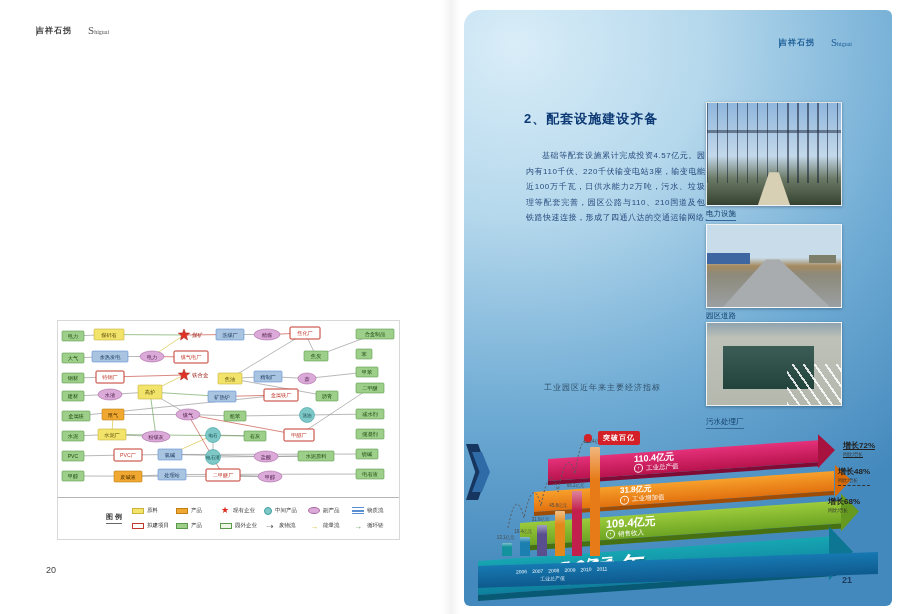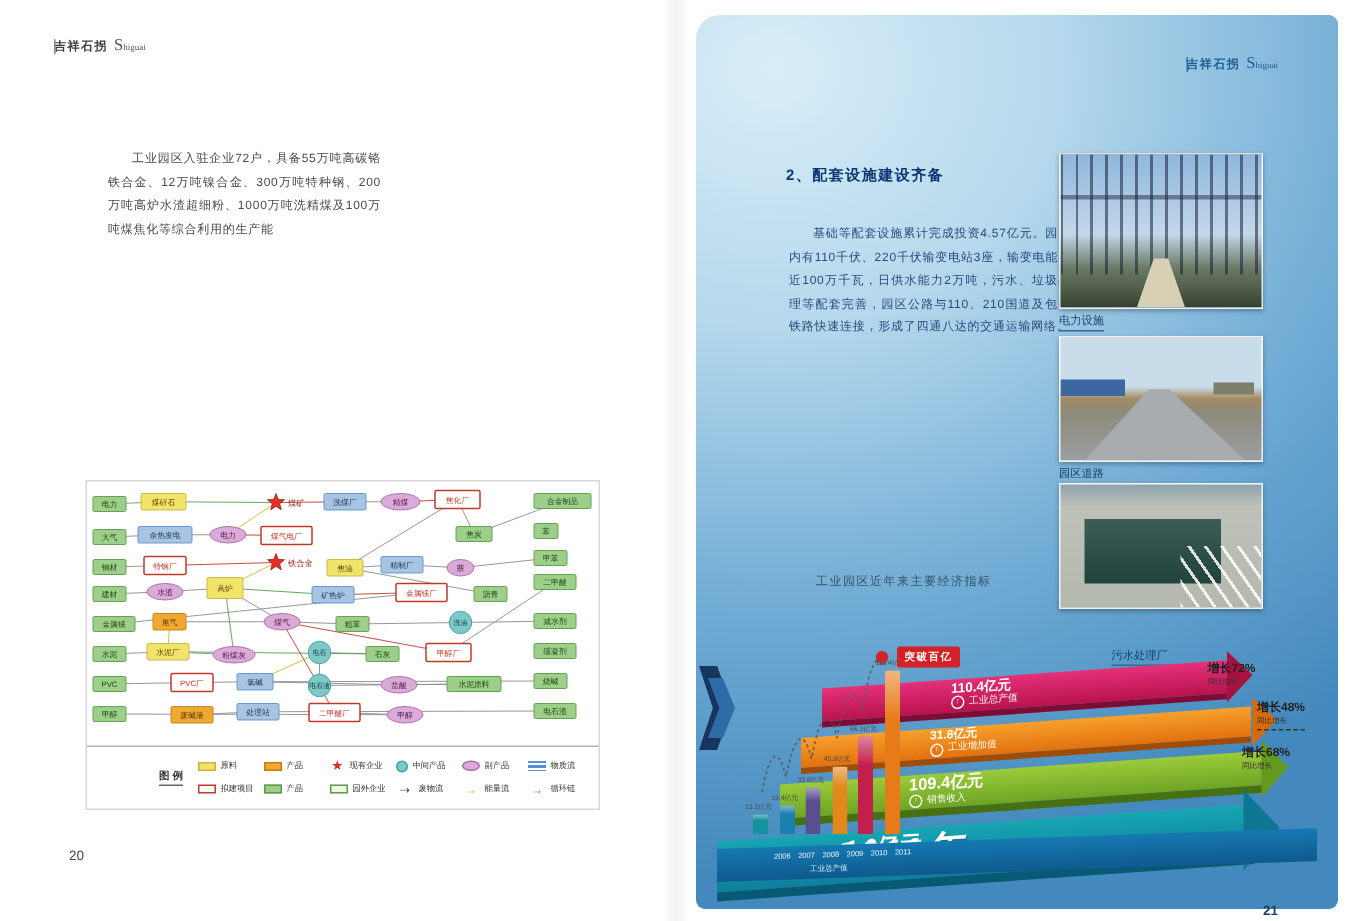--- a/index.html
+++ b/index.html
@@ -1,20 +1,20 @@
 <!DOCTYPE html>
 <html><head>
 <meta charset="utf-8">
 <style>
   html,body{margin:0;padding:0;background:#ffffff;}
   body{font-family:"Liberation Sans","DejaVu Sans",sans-serif;}
   #stage{position:relative;width:900px;height:614px;background:#fff;overflow:hidden;}
 
   
-  .brand{position:absolute;display:flex;align-items:center;gap:4px;font-size:8px;color:#3c3c3c;}
+  .brand{position:absolute;display:flex;align-items:center;gap:16px;font-size:8px;color:#3c3c3c;}
   .brand .cn{font-weight:bold;letter-spacing:1px;}
   .brand .bar{width:1px;height:10px;background:#8a8a8a;}
   .brand .en{font-family:"Liberation Serif",serif;font-size:6px;color:#555;}
   .brand .en .big{font-size:11px;}
   #brand-left{left:36px;top:24px;}
   #brand-right{left:auto;right:40px;top:26px;color:#1d5e97;}
   #brand-right .cn{color:#1d5e97;}
   #brand-right .bar{background:#2e72a8;}
   #brand-right .en{color:#1d5e97;}
 
@@ -41,46 +41,46 @@
   .sw.red-outline{background:#fff;border:1px solid #c0392b;}
   .sw.green-box{background:#9ecf8a;border:1px solid #5a9a4a;}
   .sw.green-outline{background:#eef7e6;border:1.5px solid #5a9a4a;}
   .sw.arrow{background:none;font-size:8px;line-height:7px;width:12px;text-align:center;}
   .sw.arrow-dashed{color:#555;}
   .sw.arrow-yellow{color:#d4b82a;}
   .sw.arrow-green{color:#5a9a4a;}
 
   .pagenum{position:absolute;font-size:9px;color:#444;}
   #pn-left{left:46px;top:565px;}
-  #pn-right{left:auto;right:40px;top:592px;color:#1d3a5f;font-weight:bold;}
+  #pn-right{left:auto;right:40px;top:565px;color:#1d3a5f;font-weight:bold;}
 
   #fold{position:absolute;left:442px;top:0;width:18px;height:614px;background:linear-gradient(90deg,rgba(0,0,0,0) 0%,rgba(0,0,0,.05) 50%,rgba(0,0,0,0) 100%);}
 
   
   #blue-panel{position:absolute;left:464px;top:10px;width:428px;height:596px;border-radius:16px 6px 6px 6px;
     background:radial-gradient(140% 90% at 12% 6%,#d9edf8 0%,#b5d8ec 32%,#6fabd4 68%,#4489bd 100%);}
-  #rp-heading{position:absolute;left:60px;top:100px;font-size:10px;font-weight:bold;color:#0d3a75;letter-spacing:1px;}
+  #rp-heading{position:absolute;left:60px;top:100px;font-size:13px;font-weight:bold;color:#0d3a75;letter-spacing:1px;}
   #rp-body{position:absolute;left:62px;top:138px;width:188px;font-size:8px;line-height:15.5px;letter-spacing:.5px;color:#274b7e;text-align:justify;}
   #rp-body p{margin:0;text-indent:2em;}
 
   .photo{position:absolute;left:242px;width:136px;border:1px solid rgba(255,255,255,.85);box-shadow:0 1px 3px rgba(0,20,40,.35);box-sizing:border-box;overflow:hidden;}
   .photo .ov{position:absolute;inset:0;}
   #photo1{top:92px;height:104px;background:linear-gradient(180deg,#8fb6dd 0%,#c3d8ea 52%,#6b7a66 74%,#35422f 100%);}
   #photo1 .lines{background:repeating-linear-gradient(90deg,rgba(22,32,52,.55) 0 1.5px,transparent 1.5px 10px);height:78%;}
   #photo1 .path{top:68%;left:38%;width:24%;height:32%;background:#d8d0b4;clip-path:polygon(35% 0,65% 0,100% 100%,0 100%);}
   #photo1 .bus{top:26%;height:3px;background:rgba(30,40,60,.5);}
   #photo2{top:214px;height:84px;background:linear-gradient(180deg,#c9dce9 0%,#c9dce9 40%,#a58a5f 50%,#8d8a7a 60%,#9b9fa2 100%);}
   #photo2 .road{top:42%;left:0;width:100%;height:58%;background:#a8acae;clip-path:polygon(44% 0,54% 0,92% 100%,12% 100%);}
   #photo2 .bld{top:34%;left:0;width:32%;height:14%;background:#3e66a0;}
   #photo2 .bld2{top:36%;right:4%;left:auto;width:20%;height:10%;background:#7d7f6a;}
   #photo3{top:312px;height:84px;background:linear-gradient(180deg,#8fa3ae 0%,#bdc1b8 18%,#b4b8ad 100%);}
   #photo3 .water{top:28%;left:12%;width:68%;height:52%;background:linear-gradient(180deg,#3c5d56,#22423c);}
   #photo3 .rail{top:50%;left:60%;width:40%;height:50%;background:repeating-linear-gradient(55deg,rgba(255,255,255,.85) 0 2px,transparent 2px 9px);}
   .caption{position:absolute;left:242px;font-size:7.5px;color:#13406b;border-bottom:1px solid #35689a;padding-bottom:1px;}
-  #cap1{top:199px;} #cap2{top:301px;} #cap3{top:422px;margin-left:35px;}
+  #cap1{top:199px;} #cap2{top:301px;} #cap3{top:407px;}
 
   #chart-title{position:absolute;left:80px;top:372px;font-size:8px;color:#33526b;letter-spacing:1px;}
 
   
   #chart{position:absolute;left:2px;top:390px;width:424px;height:196px;}
   #chevron{position:absolute;left:0;top:44px;width:22px;height:56px;background:#16365f;
     clip-path:polygon(0 0,55% 0,100% 50%,55% 100%,0 100%,42% 50%);}
   #chevron2{position:absolute;left:6px;top:52px;width:18px;height:40px;background:#2f6ba6;
     clip-path:polygon(0 0,55% 0,100% 50%,55% 100%,0 100%,42% 50%);}
 
@@ -111,37 +111,36 @@
 
   #bars{position:absolute;left:36px;top:24px;width:120px;height:132px;}
   .bar{position:absolute;bottom:0;width:10px;border-radius:1px 1px 0 0;}
   .barlab{position:absolute;font-size:4.5px;color:#4a4a4a;white-space:nowrap;transform:translateX(-30%);}
   #arc-svg{position:absolute;left:0;top:0;pointer-events:none;}
   #dot{position:absolute;left:118px;top:34px;width:8px;height:8px;border-radius:50%;background:#d42027;box-shadow:0 1px 1px rgba(0,0,0,.3);}
   #badge{position:absolute;left:132px;top:31px;background:#d42027;color:#fff;font-size:7px;font-weight:bold;padding:2px 5px;border-radius:2px;letter-spacing:1px;}
 
   .tiplab{position:absolute;font-size:8px;font-weight:bold;color:#222;white-space:nowrap;}
   .tiplab .sub{display:block;font-size:5px;font-weight:normal;color:#333;}
-  #tip1{left:339px;top:40px;}
+  #tip1{left:377px;top:40px;text-decoration:underline;}
   #tip2{left:372px;top:66px;border-bottom:1px dashed #333;padding-bottom:2px;}
   #tip3{left:362px;top:96px;}
 </style>
 </head>
 <body>
 
 <div id="stage">
 
   <div class="brand" id="brand-left">
     <span class="cn">吉祥石拐</span>
     <span class="bar"></span>
     <span class="en"><span class="big">S</span><span>higuai</span></span>
   </div>
 
   <div class="bodycol" id="col1">
-    <p>工业园区入驻企业72户，具备55万吨高碳铬铁合金、12万吨镍合金、300万吨特种钢、200万吨高炉水渣超细粉、1000万吨洗精煤及100万吨煤焦化等综合利用的生产能</p>
   </div>
 
 
   <div id="diagram-box">
     <svg id="diagram-svg" width="341" height="174" viewBox="0 0 341 174">
         <defs>
           <marker id="ark" markerWidth="5" markerHeight="5" refX="4" refY="2.5" orient="auto">
             <path d="M0,0 L5,2.5 L0,5 Z" fill="#8a8a8a"></path>
           </marker>
           <marker id="arr" markerWidth="5" markerHeight="5" refX="4" refY="2.5" orient="auto">

